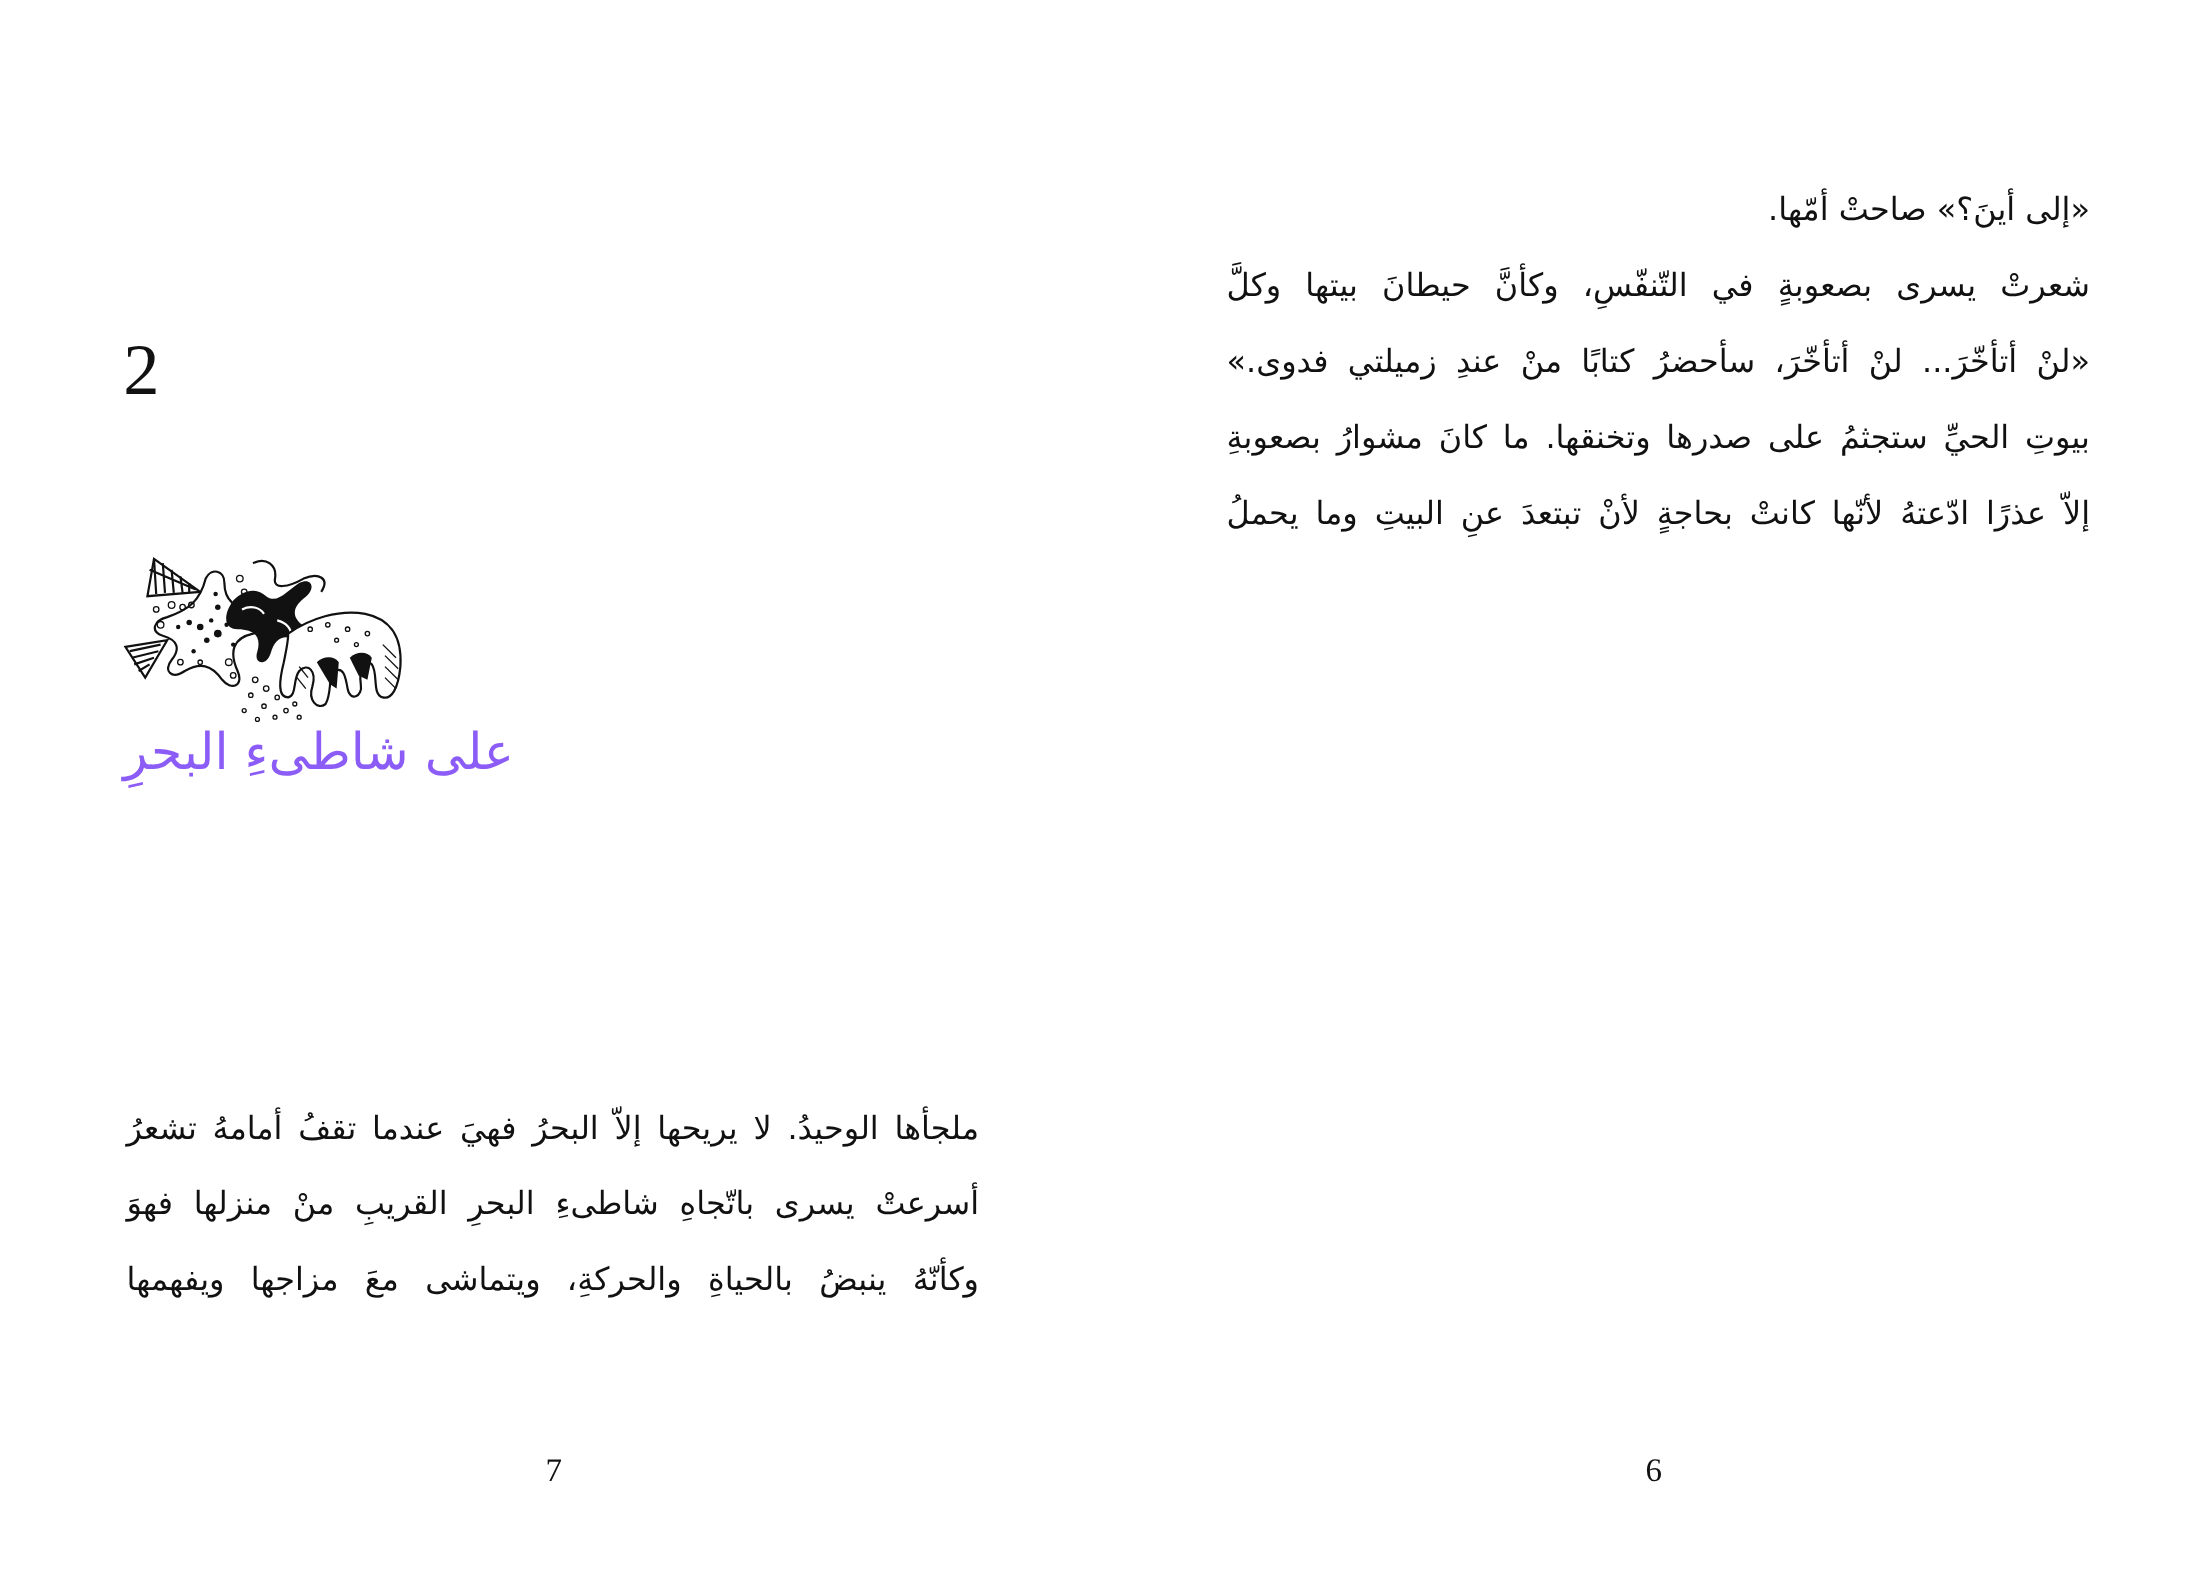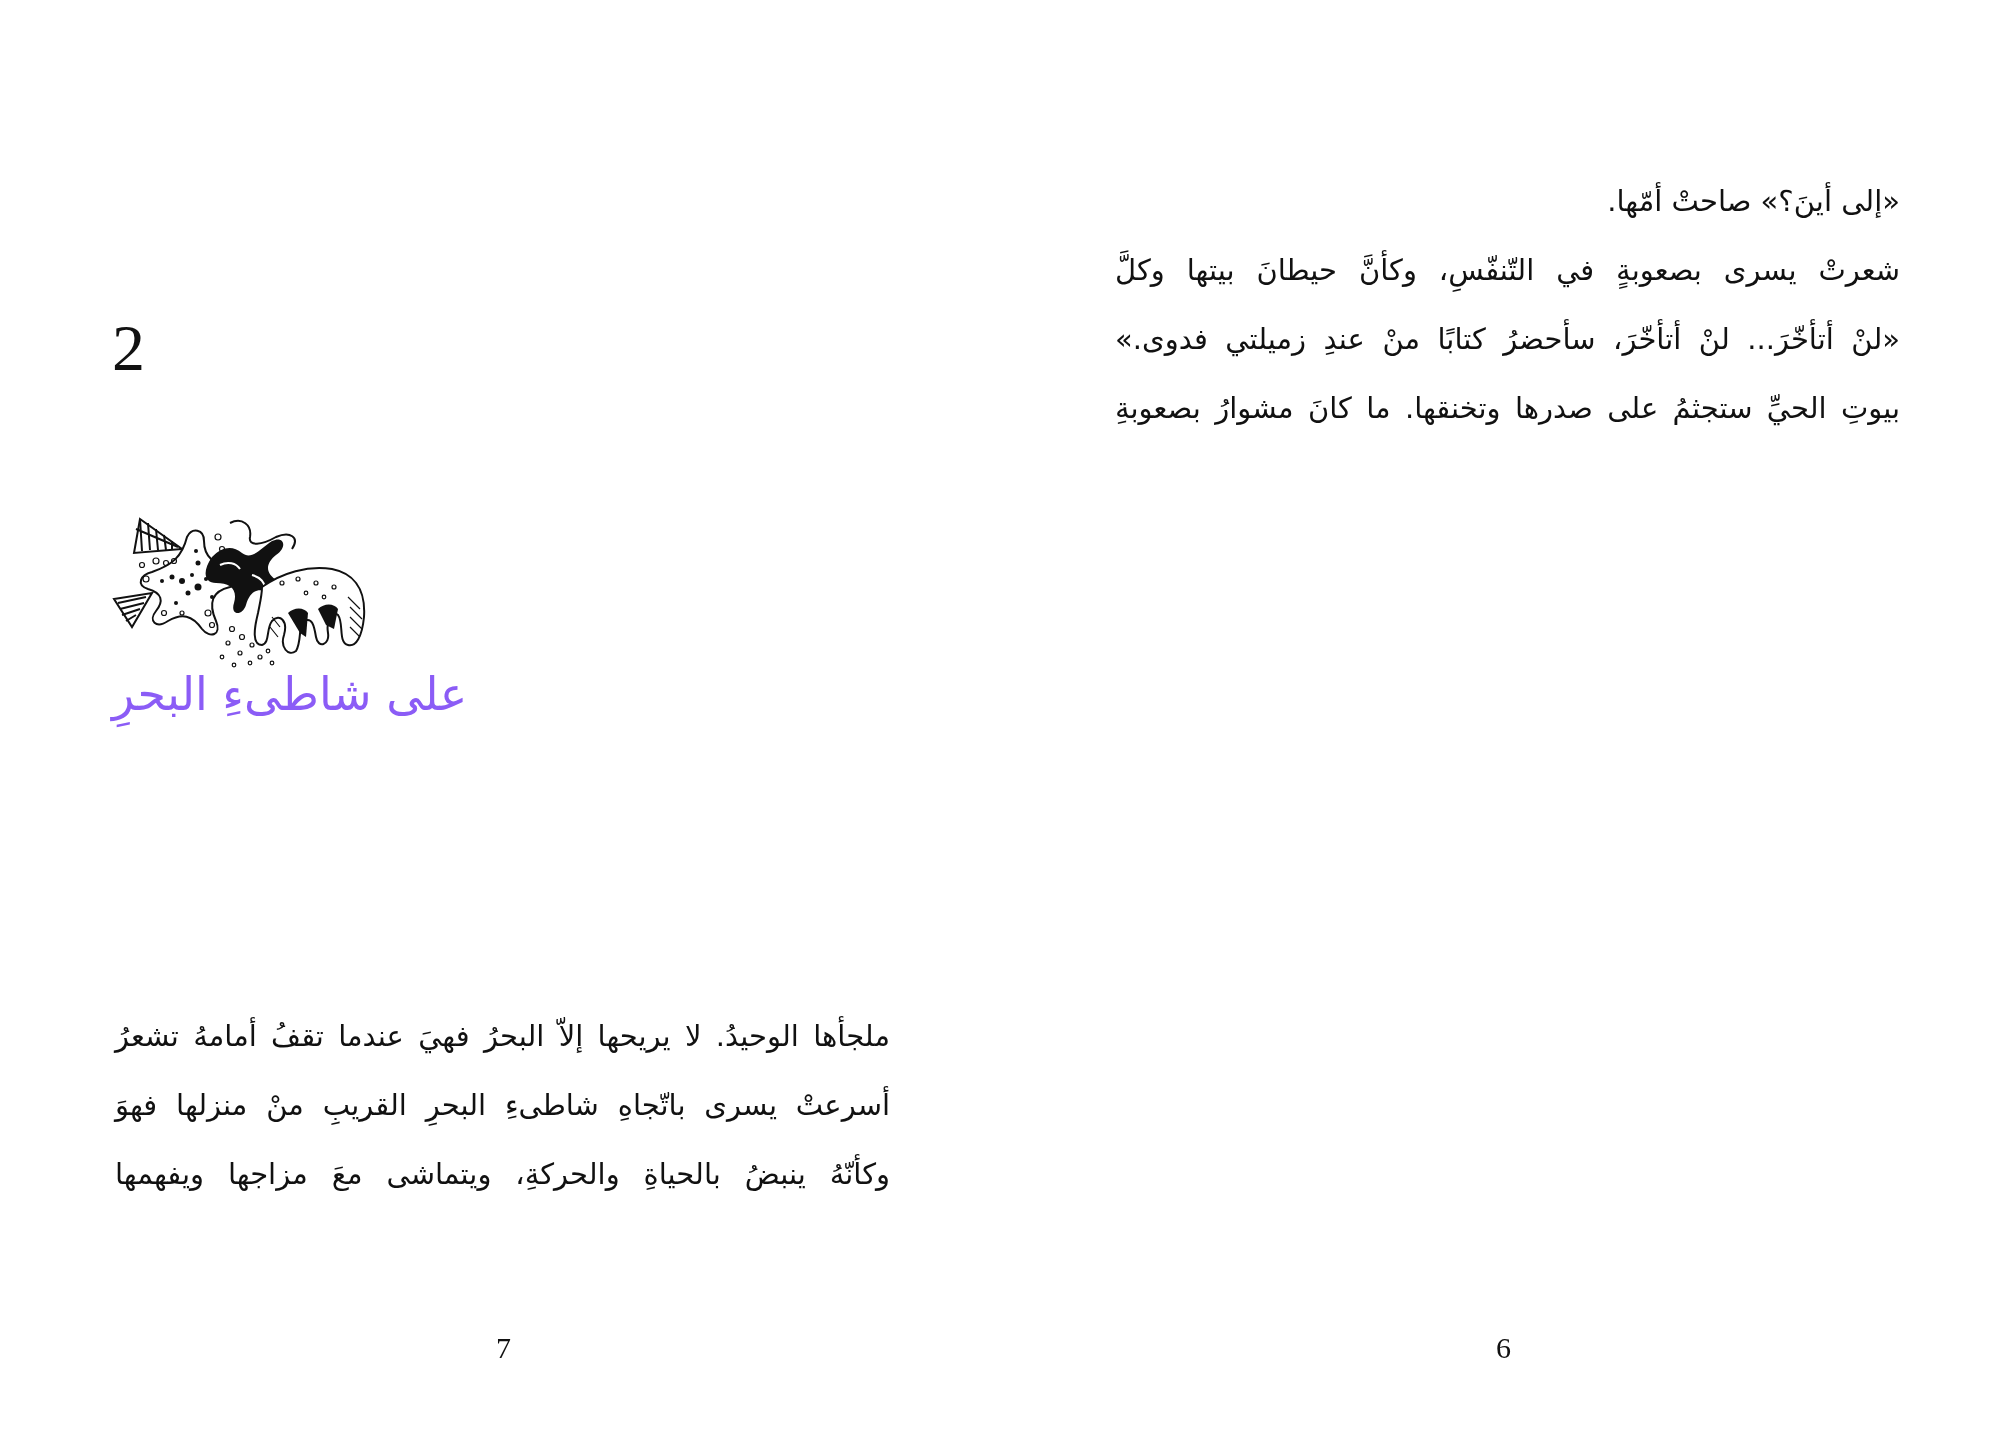--- a/index.html
+++ b/index.html
@@ -10,21 +10,21 @@
     body {
       width: 2000px;
       height: 1438px;
       position: relative;
       overflow: hidden;
       color: #111111;
       font-family: "DejaVu Sans", sans-serif;
     }
     .page {
       position: absolute;
-      top: 15px;
+      top: 4px;
       height: 1206px;
       width: 1000px;
     }
     .page-left { left: 0; }
     .page-right { left: 1000px; }
 
     .chapter-number {
       position: absolute;
       left: 112px;
       top: 300px;
@@ -187,16 +187,17 @@
 
   <div class="page-number">7</div>
 </div>
 
 <div class="page page-right">
   <div class="body-text right-body">
     <span class="line short">«إلى أينَ؟» صاحتْ أمّها.</span>
     <span class="line">شعرتْ يسرى بصعوبةٍ في التّنفّسِ، وكأنَّ حيطانَ بيتها وكلَّ</span>
     <span class="line">«لنْ أتأخّرَ... لنْ أتأخّرَ، سأحضرُ كتابًا منْ عندِ زميلتي فدوى.»</span>
     <span class="line">بيوتِ الحيِّ ستجثمُ على صدرها وتخنقها. ما كانَ مشوارُ بصعوبةِ</span>
+    <span class="line">إلاّ عذرًا ادّعتهُ لأنّها كانتْ بحاجةٍ لأنْ تبتعدَ عنِ البيتِ وما يحملُ</span>
   </div>
 
   <div class="page-number">6</div>
 </div>
 
 </body></html>

